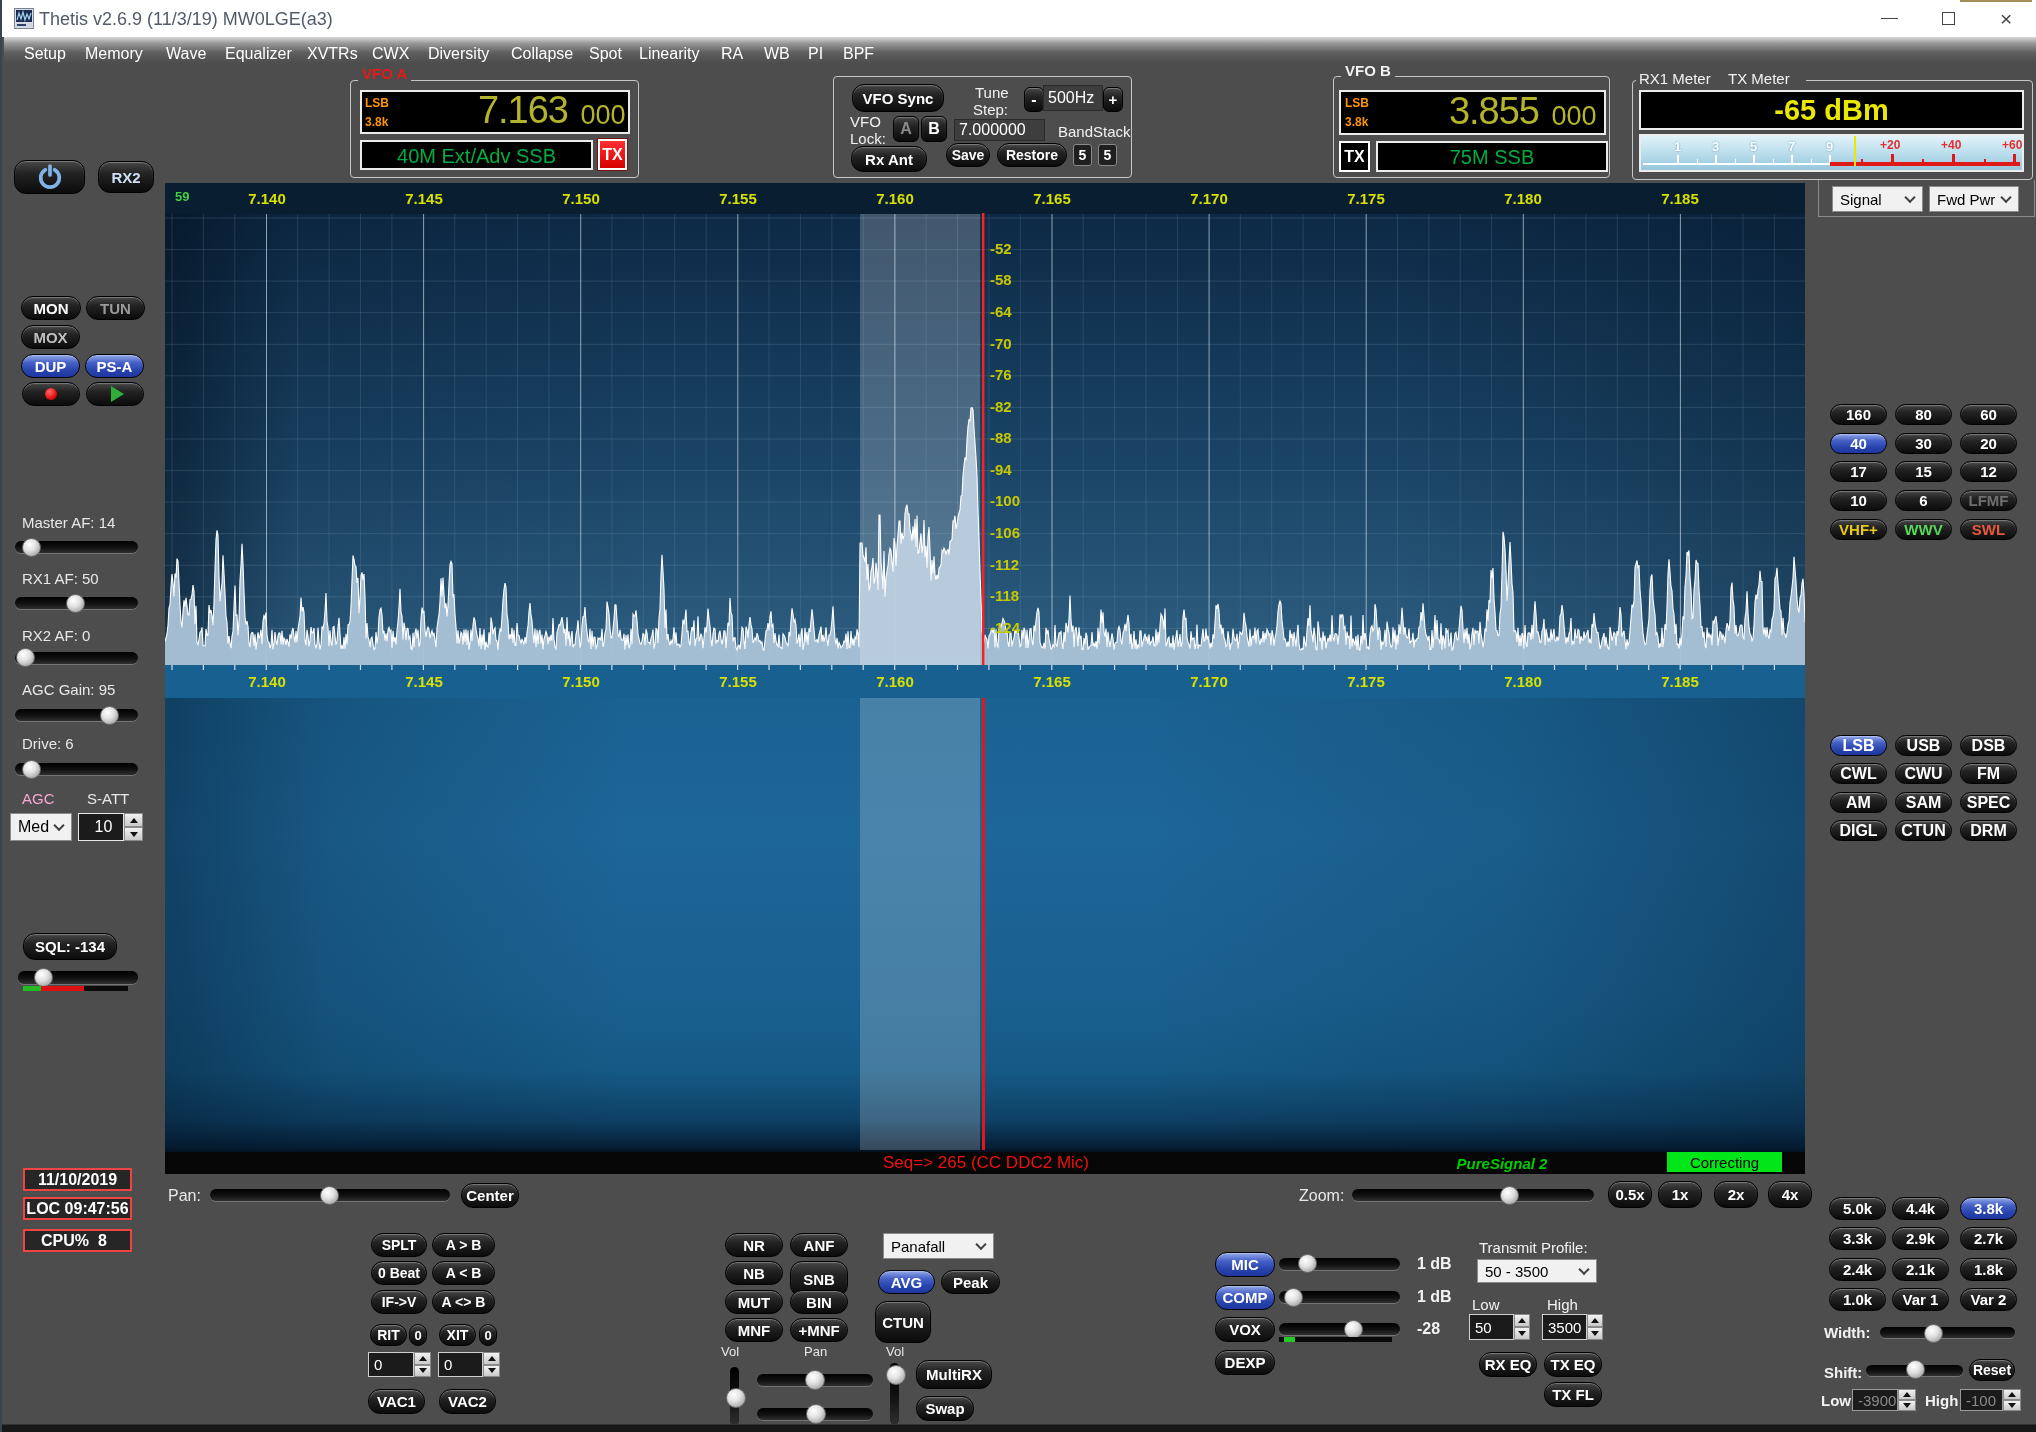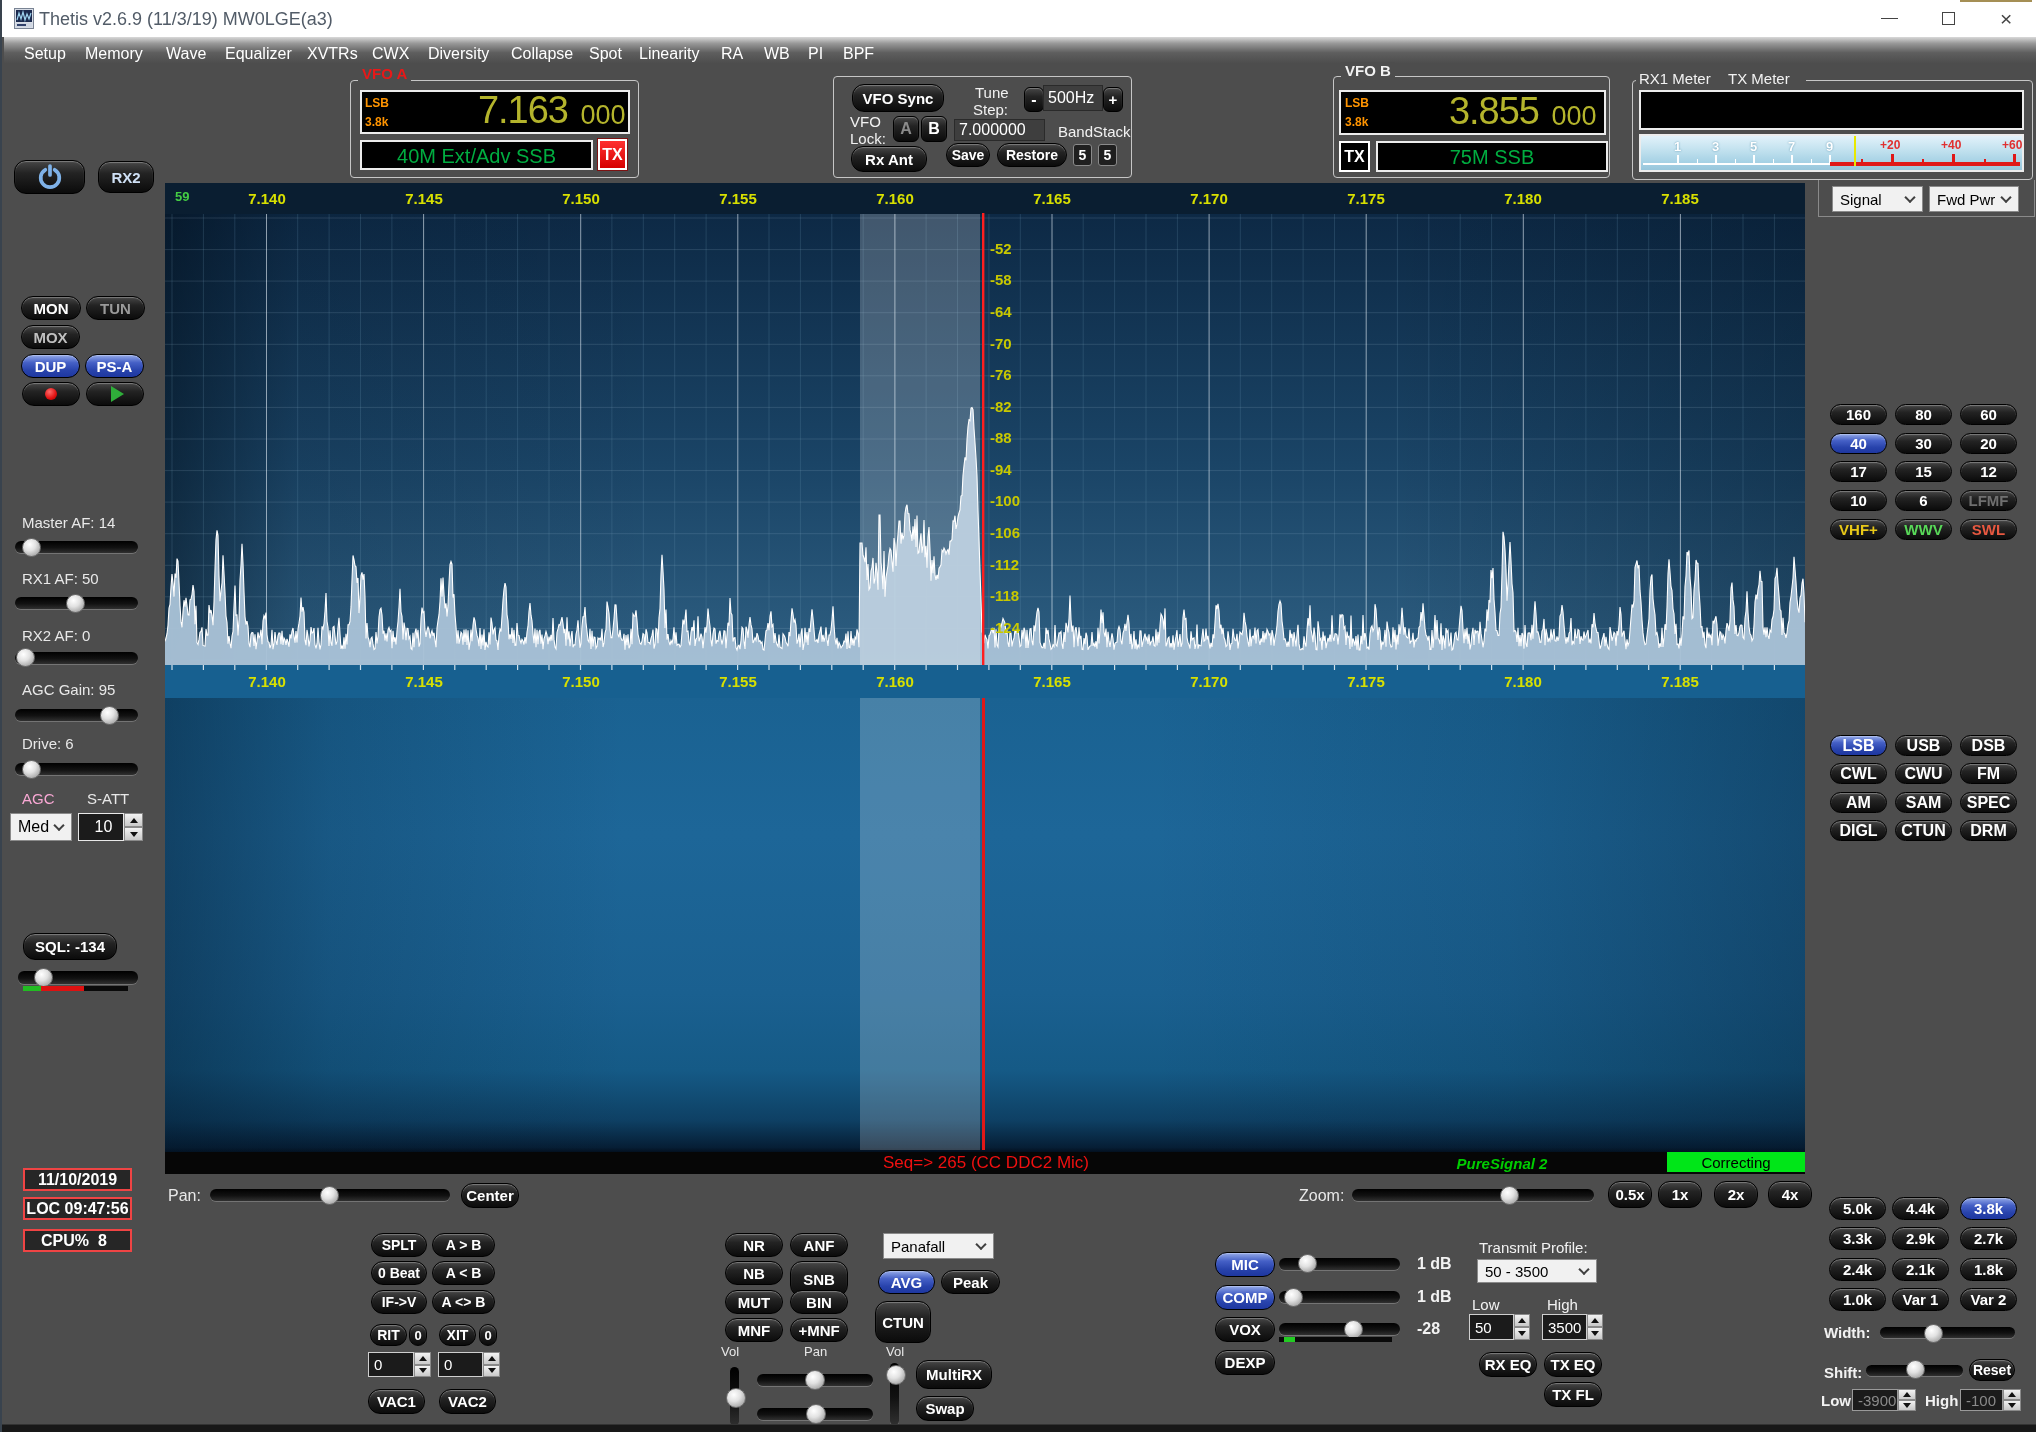--- a/index.html
+++ b/index.html
@@ -118,20 +118,21 @@
 <div class="lb" style="left:1400px;top:90px;width:137px;font-size:38px;color:#b4b42c;letter-spacing:-1px;text-align:right;">3.855</div>
 <div class="lb" style="left:1549px;top:101px;width:46px;font-size:27px;color:#b4b42c;text-align:center;">000</div>
 <div class="txb" style="left:1337px;top:141px;width:31px;height:31px;">TX</div>
 <div class="disp" style="left:1374px;top:141px;width:232px;height:31px;"></div>
 <div class="lb" style="left:1374px;top:146px;width:232px;font-size:20px;color:#00ad40;text-align:center;">75M SSB</div>
 <div class="grp" style="left:1630px;top:80px;width:401px;height:100px;"></div>
 <div style="position:absolute;left:1634px;top:74px;width:170px;height:12px;background:#4d4d4d;"></div>
 <div class="lb " style="left:1637px;top:70px;font-size:15px;color:#f2f2f2;">RX1 Meter</div>
 <div class="lb " style="left:1726px;top:70px;font-size:15px;color:#f2f2f2;">TX Meter</div>
 <div class="disp" style="left:1637px;top:90px;width:385px;height:40px;"></div>
+<div class="lb" style="left:1637px;top:94px;width:385px;font-size:29px;font-weight:bold;color:#e8e800;text-align:center;">-65 dBm</div>
 <div class="mscale" style="left:1637px;top:134px;width:385px;height:38px;"></div>
 <div class="lb" style="left:1672px;top:140px;font-size:13px;color:#fff;font-weight:bold;text-shadow:0 0 2px #5a92ad;">1</div>
 <div style="position:absolute;left:1675px;top:155px;width:2px;height:9px;background:#fff;"></div>
 <div class="lb" style="left:1710px;top:140px;font-size:13px;color:#fff;font-weight:bold;text-shadow:0 0 2px #5a92ad;">3</div>
 <div style="position:absolute;left:1713px;top:155px;width:2px;height:9px;background:#fff;"></div>
 <div class="lb" style="left:1748px;top:140px;font-size:13px;color:#fff;font-weight:bold;text-shadow:0 0 2px #5a92ad;">5</div>
 <div style="position:absolute;left:1751px;top:155px;width:2px;height:9px;background:#fff;"></div>
 <div class="lb" style="left:1786px;top:140px;font-size:13px;color:#fff;font-weight:bold;text-shadow:0 0 2px #5a92ad;">7</div>
 <div style="position:absolute;left:1789px;top:155px;width:2px;height:9px;background:#fff;"></div>
 <div class="lb" style="left:1824px;top:140px;font-size:13px;color:#fff;font-weight:bold;text-shadow:0 0 2px #5a92ad;">9</div>
@@ -308,21 +309,21 @@
       <text x="1515" y="21" font-size="15" font-weight="bold" fill="#d8e000" text-anchor="middle" font-family="Liberation Sans">7.185</text>
       <text x="1515" y="504" font-size="15" font-weight="bold" fill="#d8e000" text-anchor="middle" font-family="Liberation Sans">7.185</text>
       <path d="M7.0 482 v5 M38.4 482 v5 M69.8 482 v5 M101.3 482 v5 M132.7 482 v5 M164.1 482 v5 M195.5 482 v5 M226.9 482 v5 M258.4 482 v5 M289.8 482 v5 M321.2 482 v5 M352.6 482 v5 M384.0 482 v5 M415.5 482 v5 M446.9 482 v5 M478.3 482 v5 M509.7 482 v5 M541.1 482 v5 M572.6 482 v5 M604.0 482 v5 M635.4 482 v5 M666.8 482 v5 M698.2 482 v5 M729.7 482 v5 M761.1 482 v5 M792.5 482 v5 M823.9 482 v5 M855.3 482 v5 M886.8 482 v5 M918.2 482 v5 M949.6 482 v5 M981.0 482 v5 M1012.4 482 v5 M1043.9 482 v5 M1075.3 482 v5 M1106.7 482 v5 M1138.1 482 v5 M1169.5 482 v5 M1201.0 482 v5 M1232.4 482 v5 M1263.8 482 v5 M1295.2 482 v5 M1326.6 482 v5 M1358.1 482 v5 M1389.5 482 v5 M1420.9 482 v5 M1452.3 482 v5 M1483.7 482 v5 M1515.2 482 v5 M1546.6 482 v5 M1578.0 482 v5 M1609.4 482 v5" stroke="#ffffff" stroke-opacity="0.8" stroke-width="1.2"></path>
     </svg>
 <div class="wfall"></div>
 <div style="position:absolute;left:858px;top:698px;width:120px;height:452px;background:rgba(255,255,255,0.2);"></div>
 <div style="position:absolute;left:980px;top:698px;width:3px;height:452px;background:#e01818;"></div>
 <div style="position:absolute;left:163px;top:1152px;width:1640px;height:22px;background:#060606;"></div>
 <div class="lb" style="left:784px;top:1153px;width:400px;text-align:center;font-size:17px;color:#f01010;">Seq=&gt; 265 (CC DDC2 Mic)</div>
 <div class="lb" style="left:1440px;top:1155px;width:120px;text-align:center;font-size:15px;color:#00cc00;font-weight:bold;font-style:italic;">PureSignal 2</div>
-<div style="position:absolute;left:1665px;top:1152px;width:138px;height:20px;background:#00e618;color:#000;font-size:15px;display:flex;align-items:center;justify-content:center;">Correcting</div>
+<div style="position:absolute;left:1665px;top:1152px;width:115px;height:20px;background:#00e618;color:#000;font-size:15px;display:flex;align-items:center;justify-content:center;">Correcting</div>
 <div class="lb " style="left:166px;top:1187px;font-size:16px;color:#e8e8e8;">Pan:</div>
 <div class="tr" style="left:208px;top:1189px;width:240px;height:12px;"></div>
 <div class="th" style="left:318px;top:1186px;width:19px;height:19px;"></div>
 <div class="p" style="left:459px;top:1183px;width:58px;height:25px;font-size:15px;">Center</div>
 <div class="lb " style="left:1297px;top:1187px;font-size:16px;color:#e8e8e8;">Zoom:</div>
 <div class="tr" style="left:1350px;top:1189px;width:242px;height:12px;"></div>
 <div class="th" style="left:1498px;top:1186px;width:19px;height:19px;"></div>
 <div class="p" style="left:1606px;top:1181px;width:44px;height:27px;font-size:15px;">0.5x</div>
 <div class="p" style="left:1656px;top:1181px;width:44px;height:27px;font-size:15px;">1x</div>
 <div class="p" style="left:1712px;top:1181px;width:44px;height:27px;font-size:15px;">2x</div>

